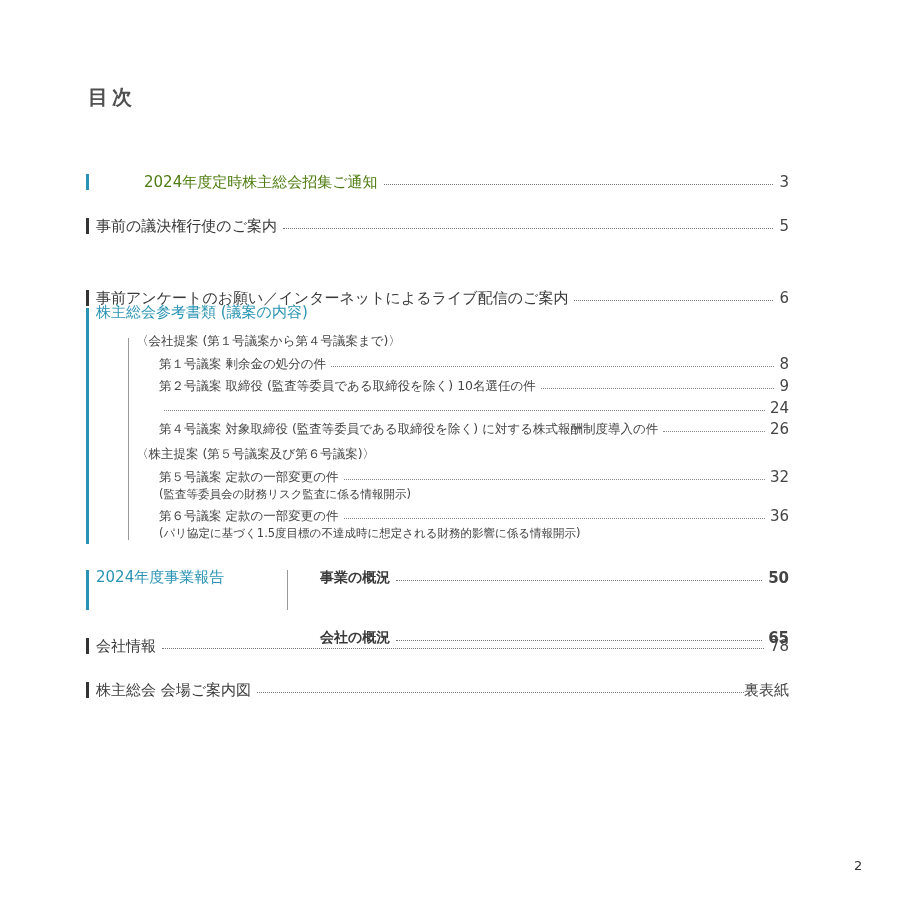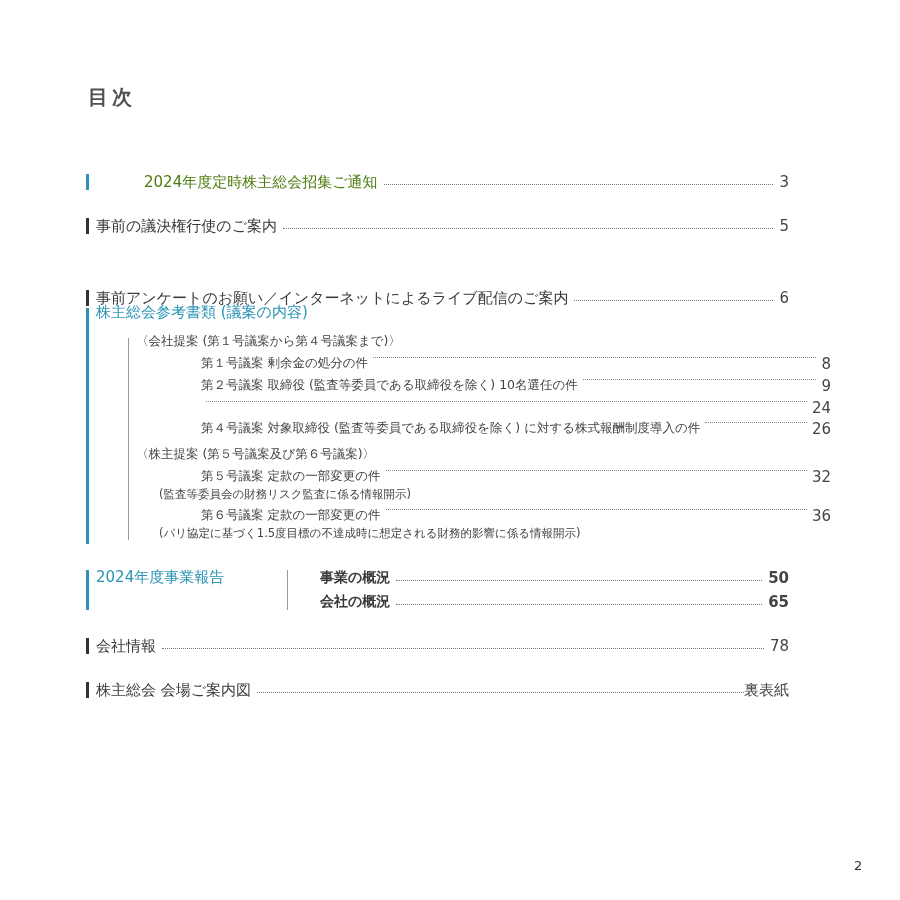--- a/index.html
+++ b/index.html
@@ -37,21 +37,21 @@
     position: absolute; left: 96px; top: 303px; font-size: 15px; color: #2a93b3; white-space: nowrap;
   }
   .sub-bar {
     position: absolute; left: 128px; top: 338px; width: 1px; height: 202px; background: #999;
   }
   .group-head {
     position: absolute; left: 136px; font-size: 12.5px; color: #444; white-space: nowrap;
   }
   .item {
     position: absolute; left: 159px; width: 630px; height: 18px;
-    display: flex; align-items: flex-start; margin-left: 42px;
+    display: flex; align-items: center;
   }
   .item .label { font-size: 12.5px; color: #444; }
   .item .leader { border-bottom: 1.2px dotted #888; margin: 0 5px; }
   .item .page { font-size: 15px; }
   .note {
     position: absolute; left: 159px; font-size: 11.5px; color: #444; white-space: nowrap;
   }
 
   
   .br-bar { position: absolute; left: 86px; top: 570px; width: 3px; height: 40px; background: #2a93b3; }
@@ -134,21 +134,21 @@
 
 <div class="br-bar"></div>
 <div class="br-title">2024年度事業報告</div>
 <div class="br-divider"></div>
 
 <div class="br-item" style="top:568px;">
   <span class="label">事業の概況</span>
   <span class="leader"></span>
   <span class="page">50</span>
 </div>
-<div class="br-item" style="top:592px;justify-content:space-between;">
+<div class="br-item" style="top:628px;justify-content:space-between;">
   <span class="label">会社の概況</span>
   <span class="leader"></span>
   <span class="page">65</span>
 </div>
 
 <div class="row" style="top:635px;">
   <span class="bar"></span>
   <span class="label">会社情報</span>
   <span class="leader"></span>
   <span class="page">78</span>

